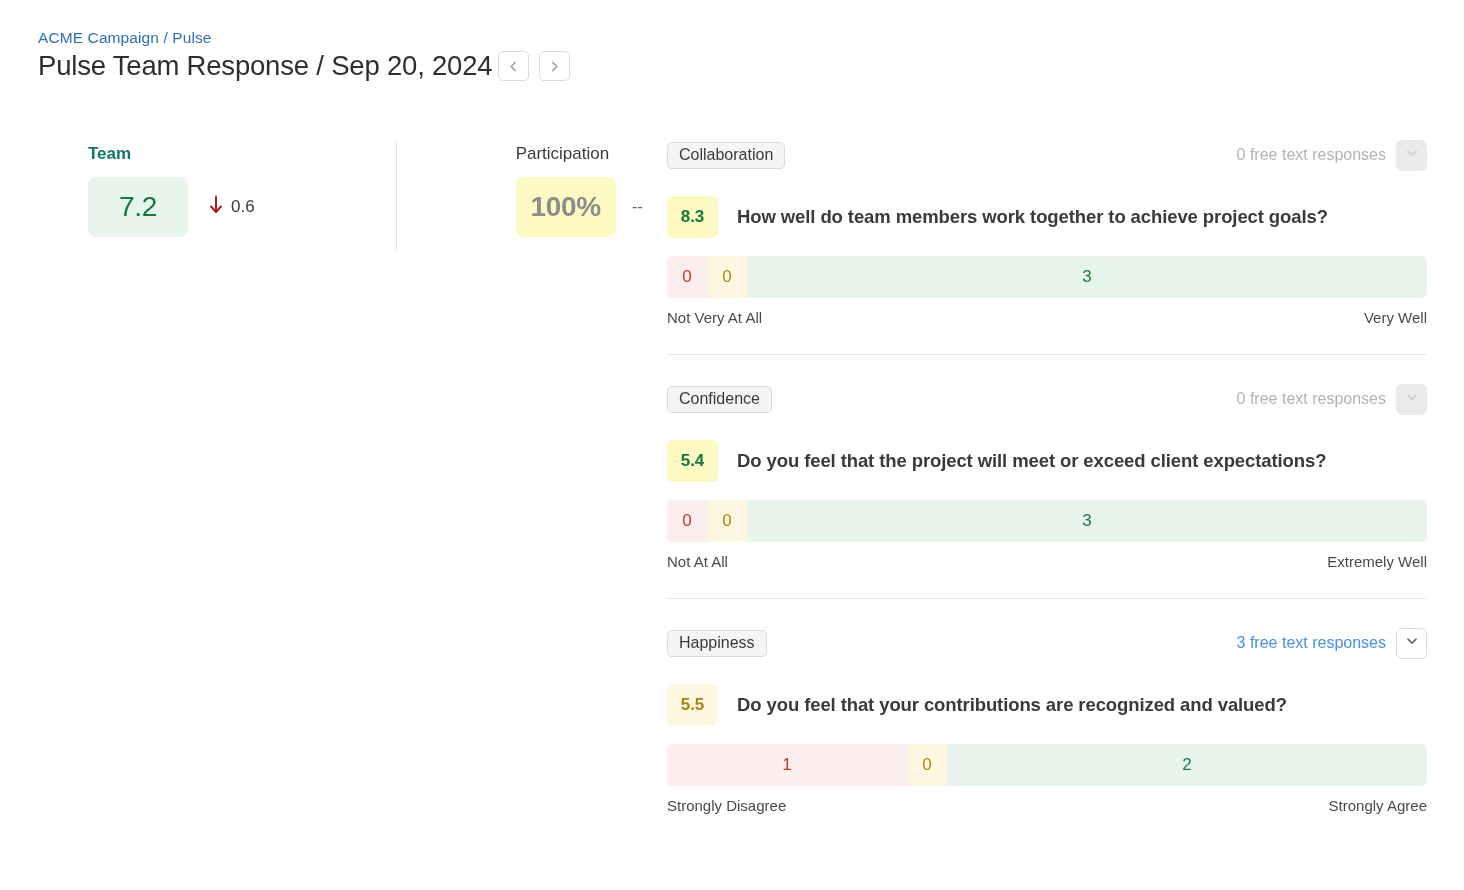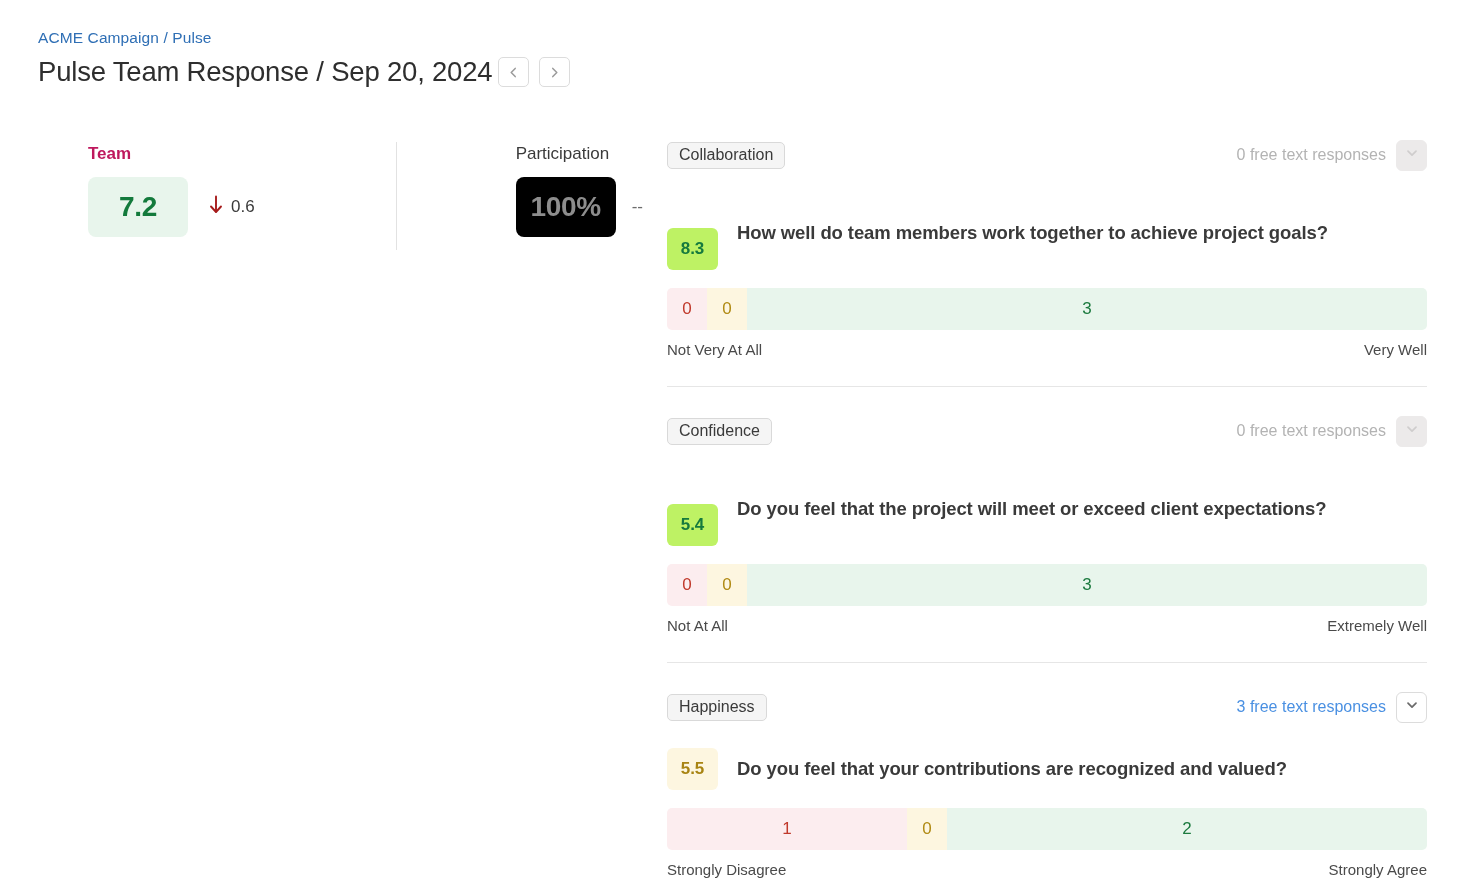--- a/index.html
+++ b/index.html
@@ -29,21 +29,20 @@
     font-size: 15.5px;
     color: #2f6fb5;
     letter-spacing: 0.1px;
     line-height: 20px;
     white-space: nowrap;
   }
   .title-row {
     display: flex;
     align-items: center;
     gap: 6px;
-    margin-top: 6px;
   }
   .page-title {
     font-size: 27.5px;
     font-weight: 400;
     color: #2e2e2e;
     letter-spacing: -0.2px;
     line-height: 36px;
     white-space: nowrap;
   }
   .nav-btns { display: flex; gap: 10px; }
@@ -65,38 +64,38 @@
     position: absolute;
     left: 88px;
     top: 142px;
     display: flex;
     align-items: flex-start;
   }
   .metric { display: flex; flex-direction: column; }
   .metric-label {
     font-size: 17px;
     font-weight: 700;
-    color: #be185d;
+    color: #0f766e;
     line-height: 24px;
     margin-bottom: 11px;
   }
   .metric-label.light { font-weight: 400; color: #3a3a3a; }
   .metric-row { display: flex; align-items: center; }
   .metric-chip {
     min-width: 100px;
     height: 60px;
     border-radius: 8px;
     display: flex;
     align-items: center;
     justify-content: center;
     font-size: 28px;
     letter-spacing: -0.3px;
   }
-  .metric-chip.green { background: #e8f5ec; color: #137a3c; font-weight: 700; }
-  .metric-chip.grey  { background: #000000; color: #8d8d8d; font-weight: 700; }
+  .metric-chip.green { background: #e8f5ec; color: #137a3c; font-weight: 400; }
+  .metric-chip.grey  { background: #fef9c3; color: #8d8d8d; font-weight: 700; }
   .metric-delta {
     display: flex;
     align-items: center;
     gap: 7px;
     margin-left: 20px;
     font-size: 17px;
     color: #3a3a3a;
   }
   .metric-delta.dim { color: #6d6d6d; margin-left: 16px; }
   .metric-divider {
@@ -172,21 +171,21 @@
     width: 51px;
     height: 42px;
     border-radius: 6px;
     display: flex;
     align-items: center;
     justify-content: center;
     font-size: 17px;
     font-weight: 700;
     flex: 0 0 auto;
   }
-  .score-chip.green  { background: #bef264; color: #157a3e; margin-top: 32px; }
+  .score-chip.green  { background: #fef9c3; color: #157a3e; }
   .score-chip.yellow { background: #fdf6e0; color: #a88413; }
   .qtext {
     font-size: 18.5px;
     font-weight: 700;
     color: #3a3a3a;
     letter-spacing: -0.1px;
     line-height: 26px;
   }
 
   .bar {

